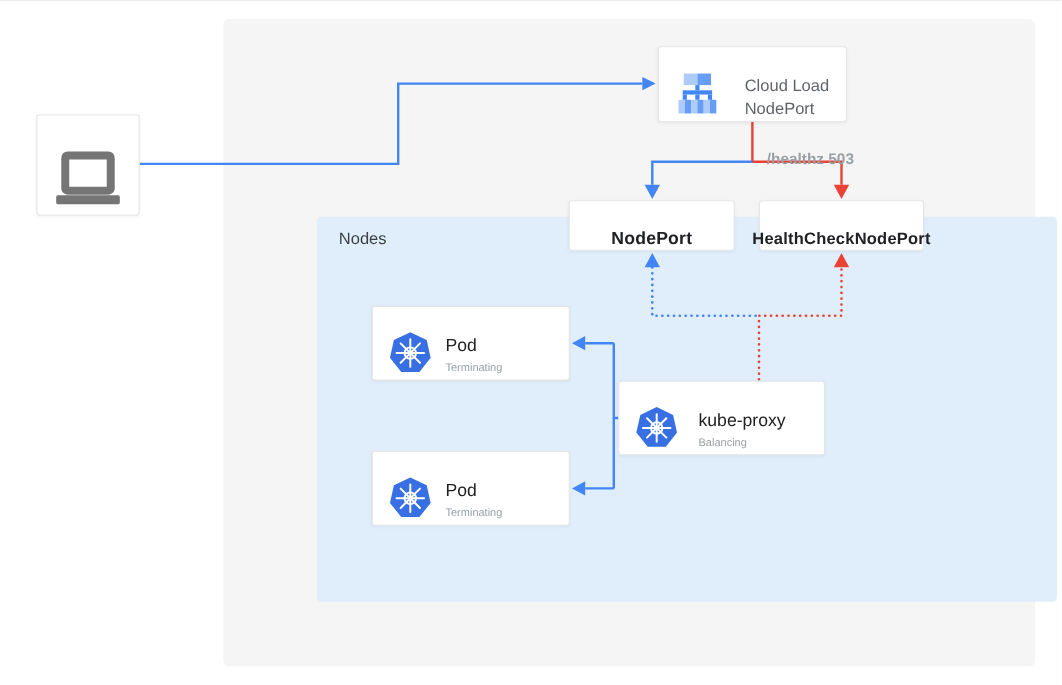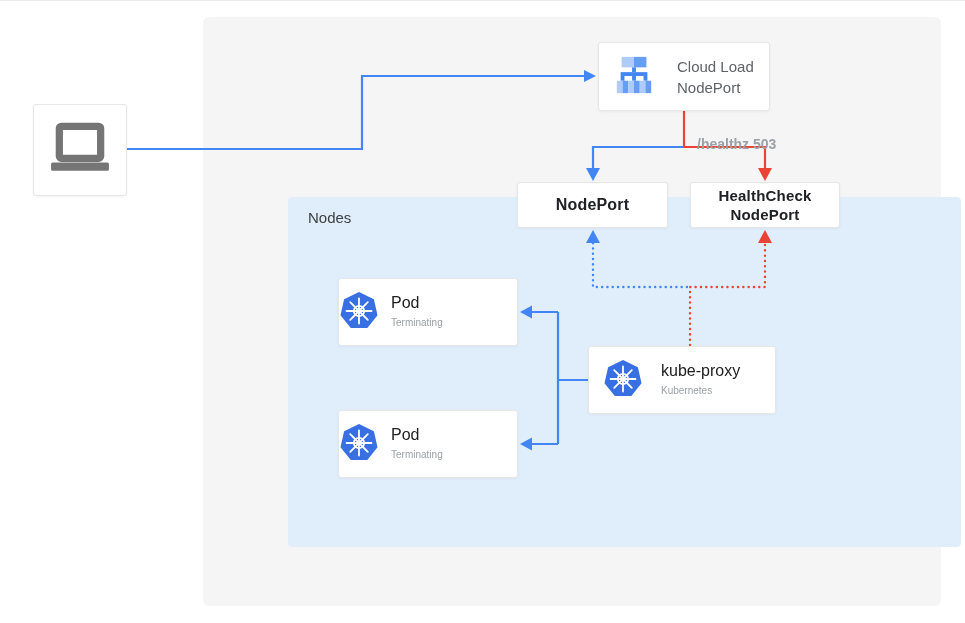--- a/index.html
+++ b/index.html
@@ -9,32 +9,32 @@
     --lb-light:#aecbfa; --lb-medium:#669df6; --lb-dark:#4285f4;
   }
   *{margin:0;padding:0;box-sizing:border-box;}
   html,body{background:#fff;}
   body{font-family:"Liberation Sans","DejaVu Sans",sans-serif;}
   .stage{position:relative;width:965px;height:623px;background:#fff;overflow:hidden;border-top:1px solid #ececec;}
   .gray-panel{position:absolute;left:203px;top:16px;width:738px;height:589px;background:var(--panel-gray);border-radius:6px;}
   .nodes-panel{position:absolute;left:288px;top:196px;width:673px;height:350px;background:var(--nodes-blue);border-radius:4px;}
   .nodes-label{position:absolute;left:20px;top:12px;font-size:15px;color:#3c4043;}
   .wires{position:absolute;left:0;top:0;width:965px;height:623px;z-index:2;}
-  .card{position:absolute;background:#fff;border:1px solid var(--card-border);border-radius:3px;box-shadow:0 1px 3px rgba(0,0,0,.05);z-index:3;display:flex;align-items:center;}
+  .card{position:absolute;background:#fff;border:1px solid var(--card-border);border-radius:3px;box-shadow:0 1px 3px rgba(0,0,0,.05);z-index:3;display:flex;align-items:flex-end;}
   .laptop-card{left:33px;top:103px;width:94px;height:92px;justify-content:center;}
   .clb-card{left:598px;top:41px;width:172px;height:69px;padding-left:14px;gap:22px;}
   .clb-text{font-size:15px;line-height:21px;color:var(--text-gray);}
   .nodeport-card{left:517px;top:181px;width:151px;height:46px;justify-content:center;}
   .nodeport-card .port-label{font-size:16px;font-weight:700;color:#202124;letter-spacing:.2px;}
-  .hc-card{left:690px;top:181px;width:150px;height:46px;flex-direction:column;justify-content:center;}
+  .hc-card{left:690px;top:181px;width:150px;height:46px;flex-direction:row;justify-content:center;}
   .hc-card .port-line{font-size:15px;line-height:19px;font-weight:700;color:#202124;letter-spacing:.2px;}
-  .pod-card{width:180px;height:68px;left:338px;gap:12px;}
+  .pod-card{width:180px;height:68px;left:338px;padding-left:14px;gap:12px;}
   .pod-card.pod-1{top:277px;}
   .pod-card.pod-2{top:409px;}
-  .kp-card{left:588px;top:345px;width:188px;height:68px;padding-left:14px;gap:18px;}
+  .kp-card{left:562px;top:345px;width:188px;height:68px;padding-left:14px;gap:18px;}
   .node-title{font-size:16px;line-height:21px;color:var(--text-dark);}
   .node-sub{font-size:10px;line-height:20px;color:var(--muted-gray);}
   .healthz{position:absolute;left:697px;top:120px;font-size:14px;font-weight:700;color:var(--muted-gray);z-index:3;margin-top:15px;}
   
   .blue-stroke{stroke:var(--blue);fill:none;}
   .red-stroke{stroke:var(--red);fill:none;}
   .blue-fill{fill:var(--blue);}
   .red-fill{fill:var(--red);}
   .solid{stroke-width:2.2;}
   .dotted{stroke-width:2.4;stroke-dasharray:.1 5.2;stroke-linecap:round;}
@@ -185,17 +185,17 @@
             <line x1="20" y1="21" x2="11.2" y2="12.2"></line>
           <line x1="20" y1="21" x2="20" y2="8.5"></line>
             <line x1="20" y1="21" x2="28.8" y2="12.2"></line>
           <circle cx="20" cy="21" r="5.2"></circle>
         </g>
         <circle class="k8s-hub" cx="20" cy="21" r="1.6"></circle>
       </svg>
     </span>
     <div>
       <div class="node-title">kube-proxy</div>
-      <div class="node-sub">Kubernetes</div>
+      <div class="node-sub">Balancing</div>
     </div>
   </div>
 
 </div>
 
 </body></html>

